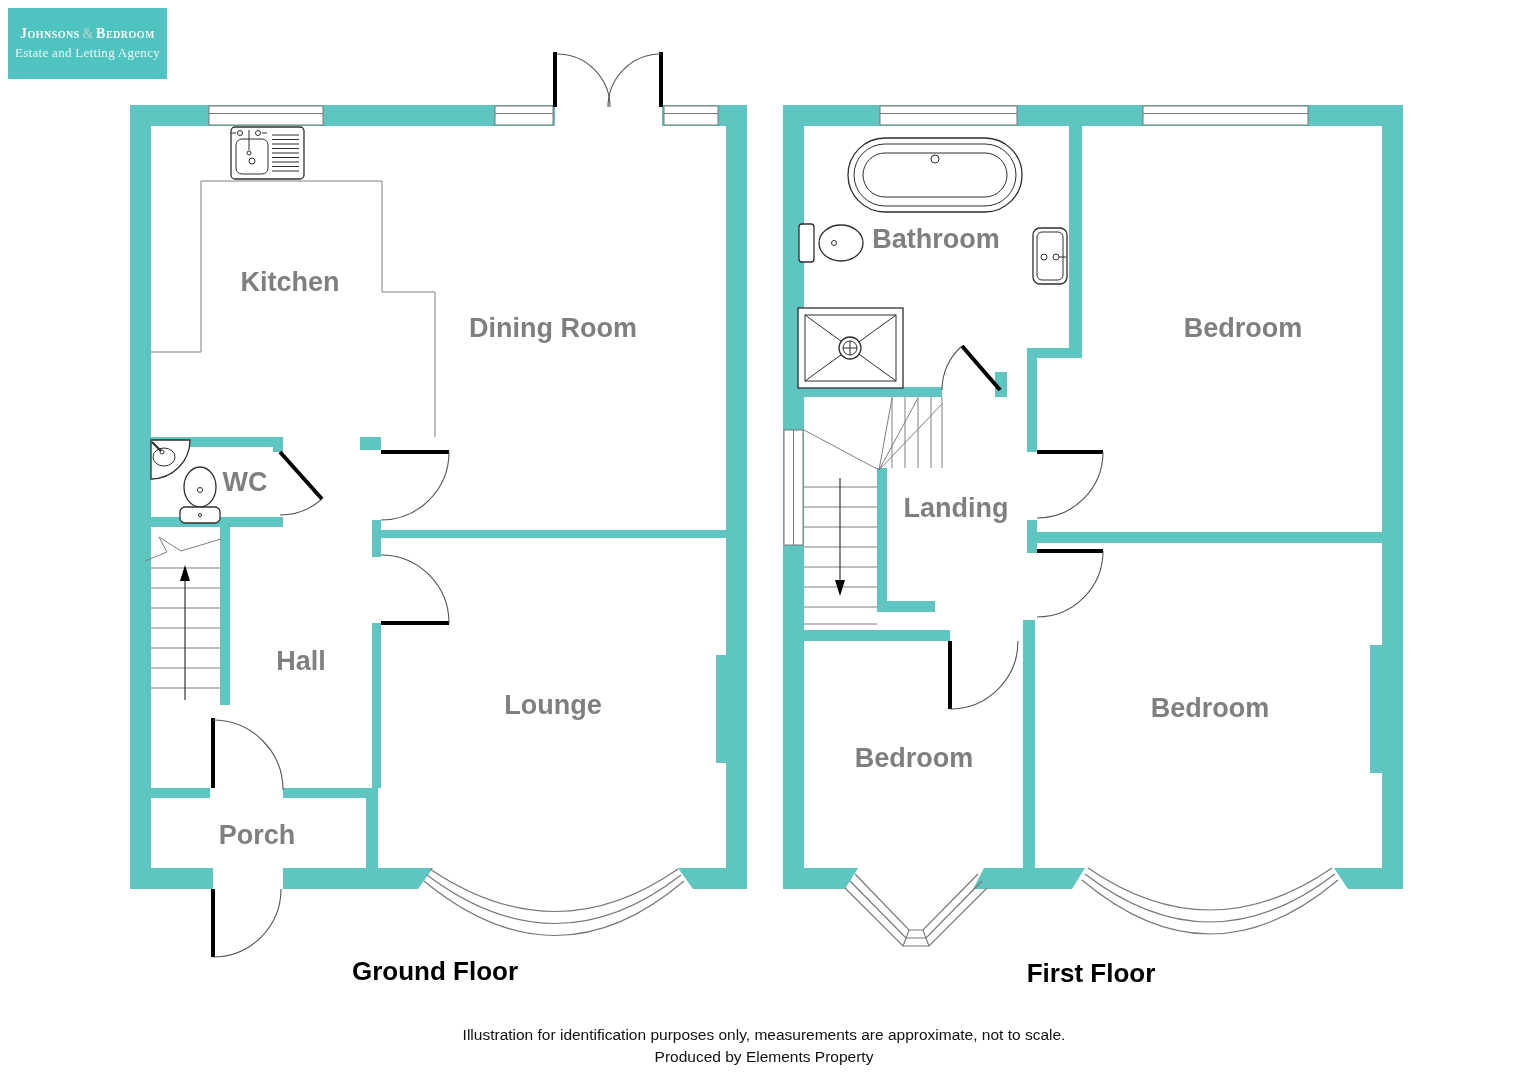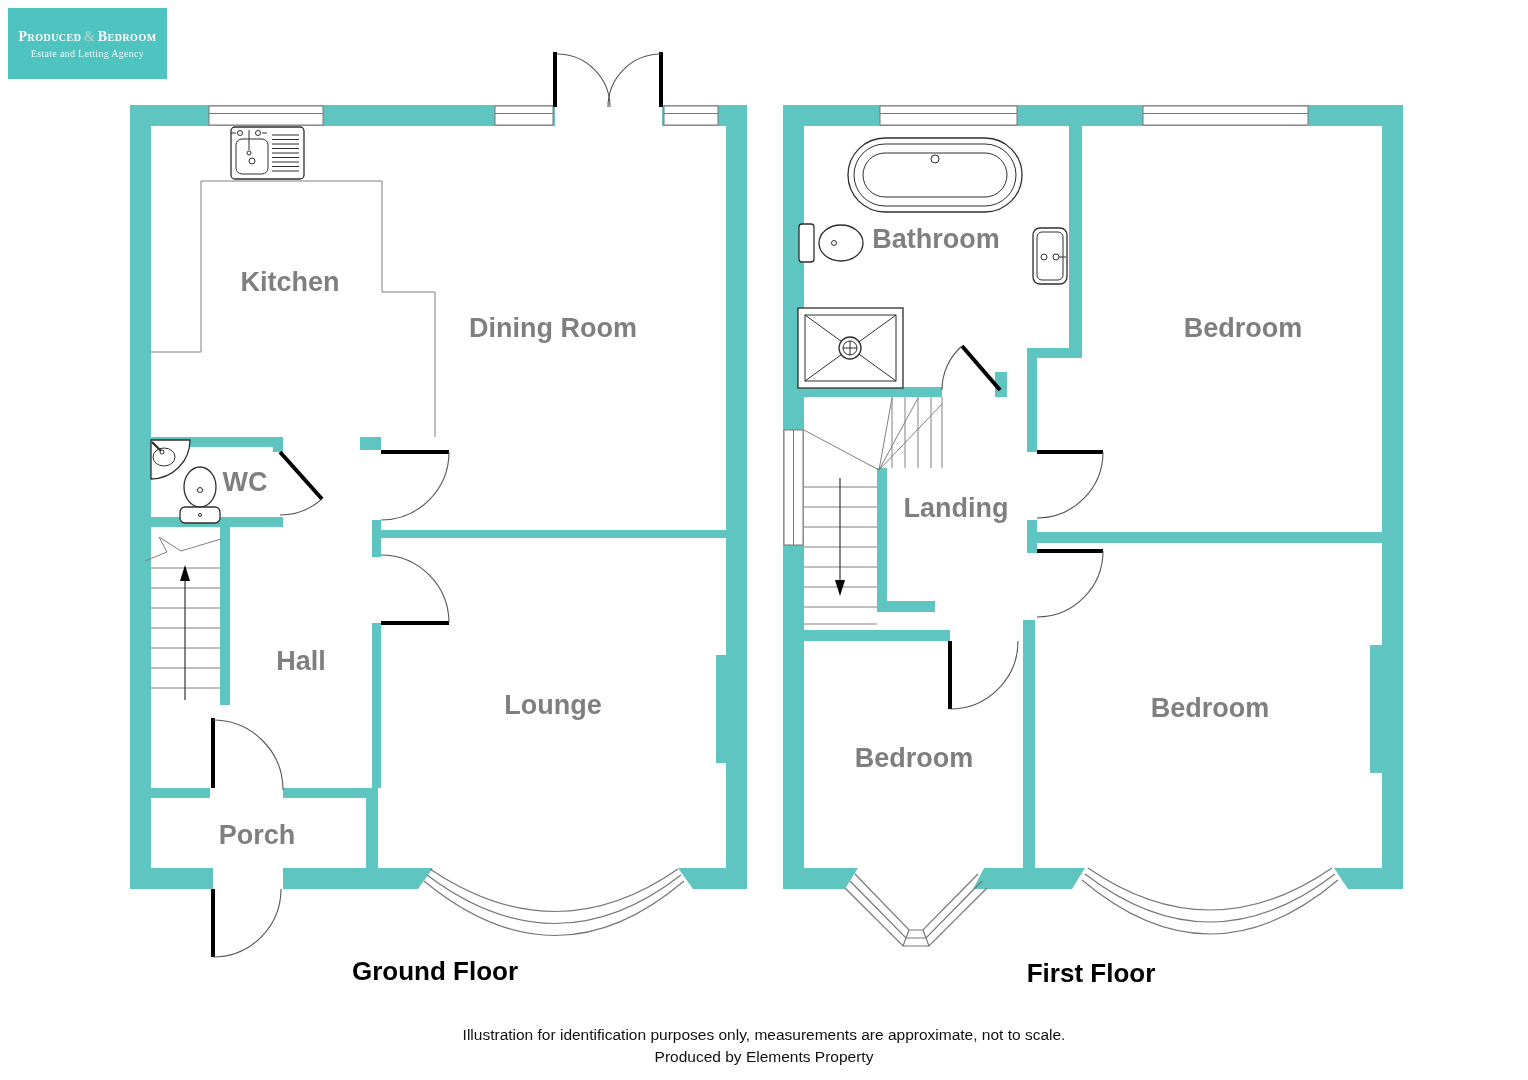--- a/index.html
+++ b/index.html
@@ -6,21 +6,21 @@
   #stage{position:relative;width:1528px;height:1080px;background:#fff;overflow:hidden;
          font-family:"Liberation Sans",sans-serif;}
   svg{position:absolute;left:0;top:0;}
 
   
   #logo{position:absolute;left:8px;top:8px;width:159px;height:71px;background:var(--logo-bg);
         display:flex;flex-direction:column;align-items:center;justify-content:center;}
   #logo .name{font-family:"Liberation Serif",serif;font-variant:small-caps;font-weight:600;
               font-size:14px;letter-spacing:0.5px;color:#ffffff;white-space:nowrap;}
   #logo .amp{color:#a9cfcc;padding:0 2px;}
-  #logo .tag{font-family:"Liberation Serif",serif;font-size:10px;color:#eafaf9;margin-top:3px;letter-spacing:0.3px;}
+  #logo .tag{font-family:"Liberation Serif",serif;font-size:13px;color:#eafaf9;margin-top:3px;letter-spacing:0.3px;}
 
   
   .wall{fill:var(--wall);stroke:none;}
   .win{fill:#ffffff;stroke:#777777;stroke-width:1;}
   .winline{stroke:#777777;stroke-width:1;}
   .opening{fill:#ffffff;stroke:none;}
   .leaf{fill:var(--door);stroke:none;}
   .leafline{stroke:var(--door);stroke-width:4;fill:none;}
   .arc{fill:none;stroke:#555555;stroke-width:1.1;}
   .fx{fill:#ffffff;stroke:var(--fixture-line);stroke-width:1.3;}
@@ -33,21 +33,21 @@
                font-weight:bold;font-size:26px;text-anchor:middle;}
   .footer-text{fill:var(--footer-text);font-family:"Liberation Sans",sans-serif;
                font-size:15.5px;text-anchor:middle;}
 </style>
 </head>
 <body>
 
 <div id="stage">
 
   <div id="logo">
-    <div class="name"><span>Produced</span><span class="amp">&amp;</span><span>Bedroom</span></div>
+    <div class="name"><span>Johnsons</span><span class="amp">&amp;</span><span>Bedroom</span></div>
     <div class="tag">Estate and Letting Agency</div>
   </div>
 
   <svg width="1528" height="1080" viewBox="0 0 1528 1080">
 
     <g>
 
       <g>
         <rect class="wall" x="130" y="105" width="617" height="21"></rect>
         <rect class="wall" x="130" y="105" width="21" height="784"></rect>

